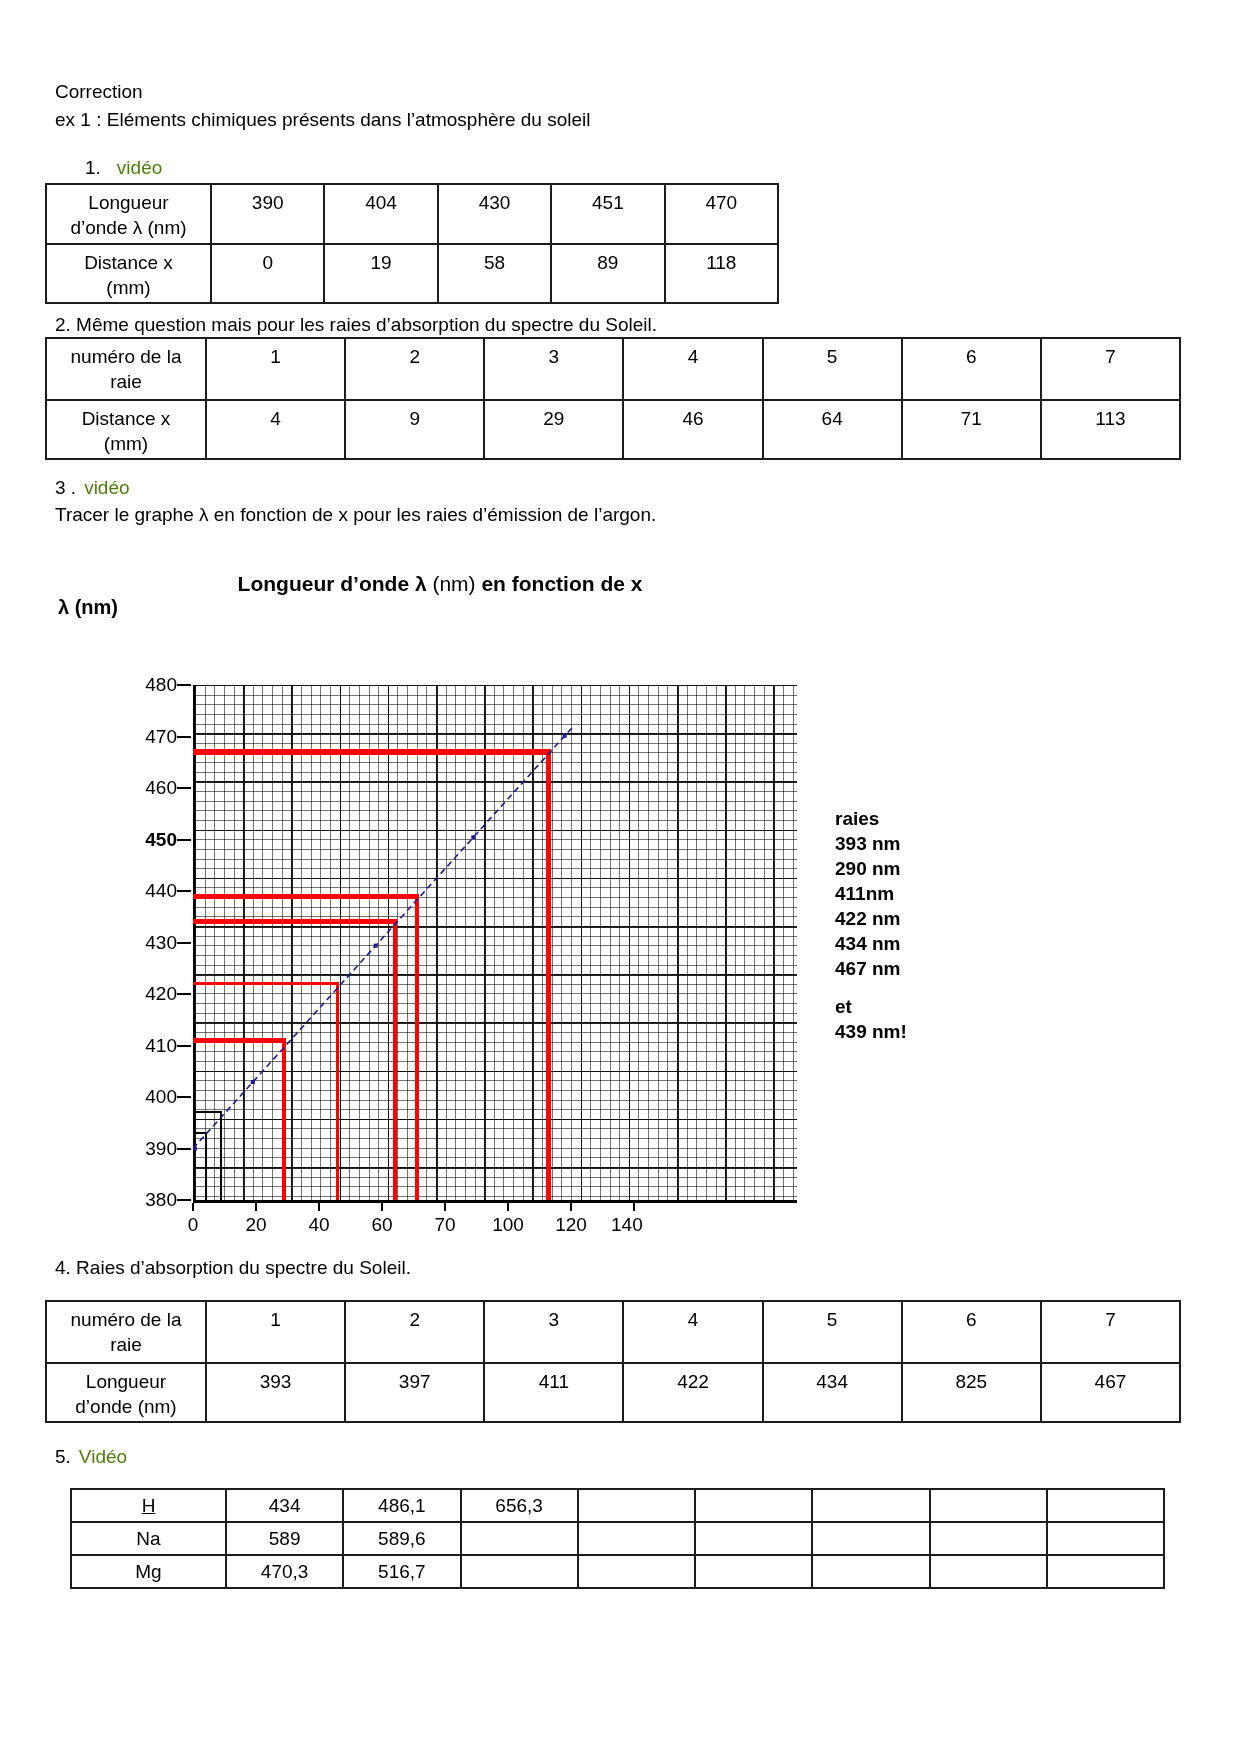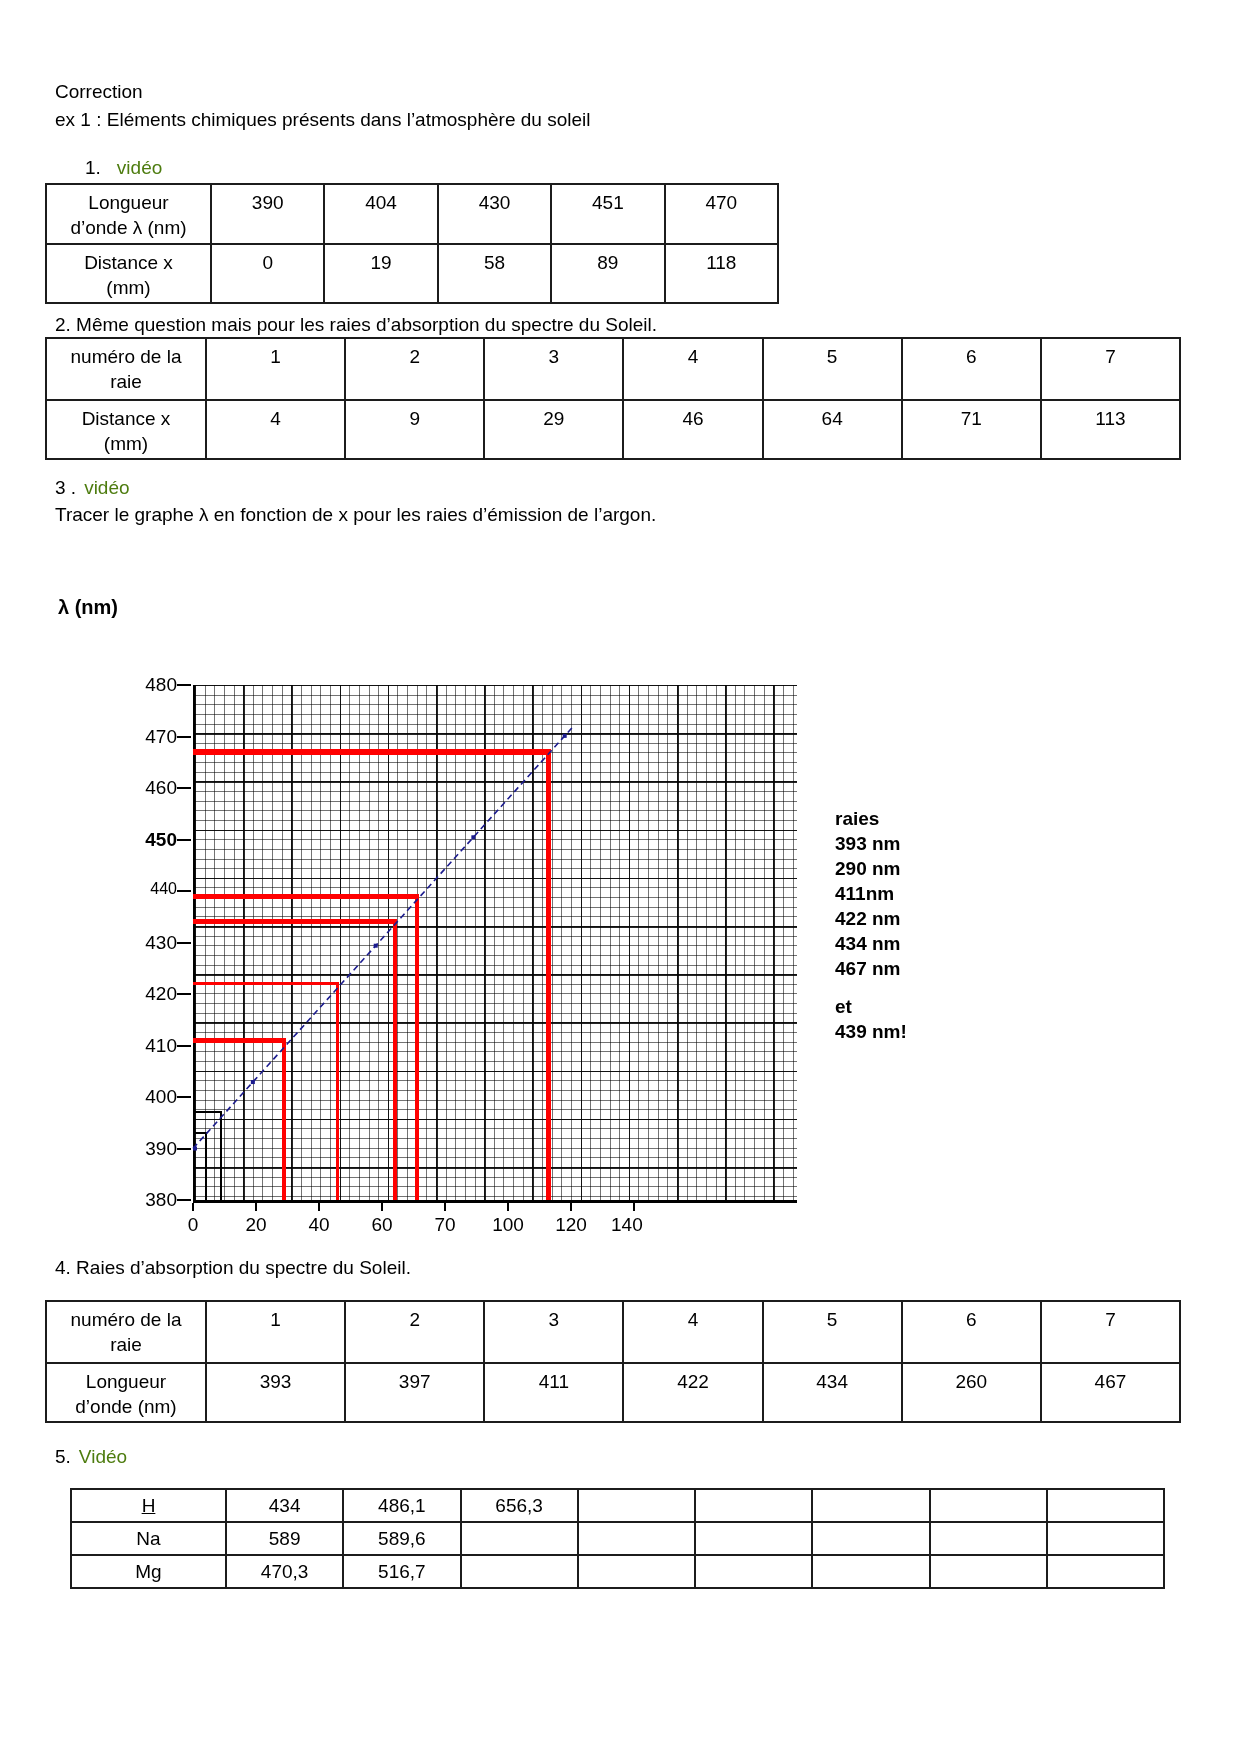--- a/index.html
+++ b/index.html
@@ -127,32 +127,33 @@
       <td>113</td>
     </tr>
   </tbody>
     </table>
 </div>
 
 <div class="abs txt" style="left:55px;top:476px"><span>3 .</span><span style="display:inline-block;width:8px"></span><span class="link">vidéo</span></div>
 <div class="abs txt" style="left:55px;top:503px">Tracer le graphe  λ  en fonction de x  pour les raies d’émission de l’argon.</div>
 
 <div id="chart" class="abs">
+  <div id="chart-title" class="abs"><span>Longueur d’onde λ </span><span class="thin">(nm)</span><span> en fonction de x</span></div>
   <div id="y-axis-title" class="abs">λ (nm)</div>
   <div id="plot" class="abs"></div>
   <div id="overlay" class="abs" style="left:0;top:0;width:1240px;height:698px;pointer-events:none">
       <div style="position: absolute; left: 131px; top: 114px; width: 46px; text-align: right; font-size: 19px;">480</div>
       <div style="position: absolute; left: 177px; top: 124px; width: 14px; height: 2px; background: rgb(0, 0, 0);"></div>
       <div style="position: absolute; left: 131px; top: 165.5px; width: 46px; text-align: right; font-size: 19px;">470</div>
       <div style="position: absolute; left: 177px; top: 175.5px; width: 14px; height: 2px; background: rgb(0, 0, 0);"></div>
       <div style="position: absolute; left: 131px; top: 217px; width: 46px; text-align: right; font-size: 19px;">460</div>
       <div style="position: absolute; left: 177px; top: 227px; width: 14px; height: 2px; background: rgb(0, 0, 0);"></div>
       <div style="position: absolute; left: 131px; top: 268.5px; width: 46px; text-align: right; font-size: 19px; font-weight: bold;">450</div>
       <div style="position: absolute; left: 177px; top: 278.5px; width: 14px; height: 2px; background: rgb(0, 0, 0);"></div>
-      <div style="position: absolute; left: 131px; top: 320px; width: 46px; text-align: right; font-size: 16px;">440</div>
+      <div style="position: absolute; left: 131px; top: 320px; width: 46px; text-align: right; font-size: 19px;">440</div>
       <div style="position: absolute; left: 177px; top: 330px; width: 14px; height: 2px; background: rgb(0, 0, 0);"></div>
       <div style="position: absolute; left: 131px; top: 371.5px; width: 46px; text-align: right; font-size: 19px;">430</div>
       <div style="position: absolute; left: 177px; top: 381.5px; width: 14px; height: 2px; background: rgb(0, 0, 0);"></div>
       <div style="position: absolute; left: 131px; top: 423px; width: 46px; text-align: right; font-size: 19px;">420</div>
       <div style="position: absolute; left: 177px; top: 433px; width: 14px; height: 2px; background: rgb(0, 0, 0);"></div>
       <div style="position: absolute; left: 131px; top: 474.5px; width: 46px; text-align: right; font-size: 19px;">410</div>
       <div style="position: absolute; left: 177px; top: 484.5px; width: 14px; height: 2px; background: rgb(0, 0, 0);"></div>
       <div style="position: absolute; left: 131px; top: 526px; width: 46px; text-align: right; font-size: 19px;">400</div>
       <div style="position: absolute; left: 177px; top: 536px; width: 14px; height: 2px; background: rgb(0, 0, 0);"></div>
       <div style="position: absolute; left: 131px; top: 577.5px; width: 46px; text-align: right; font-size: 19px;">390</div>
@@ -243,21 +244,21 @@
     <tr style="height:58px">
       <td class="lblcell">
             <div>Longueur</div>
             <div>d’onde (nm)</div>
           </td>
       <td>393</td>
       <td>397</td>
       <td>411</td>
       <td>422</td>
       <td>434</td>
-      <td>260</td>
+      <td>825</td>
       <td>467</td>
     </tr>
   </tbody>
     </table>
 </div>
 
 <div class="abs txt" style="left:55px;top:1445px"><span>5.</span><span style="display:inline-block;width:8px"></span><span class="link">Vidéo</span></div>
 
 <div class="abs" style="left:70px;top:1488px;width:1095px">
   <table class="smallrows">

